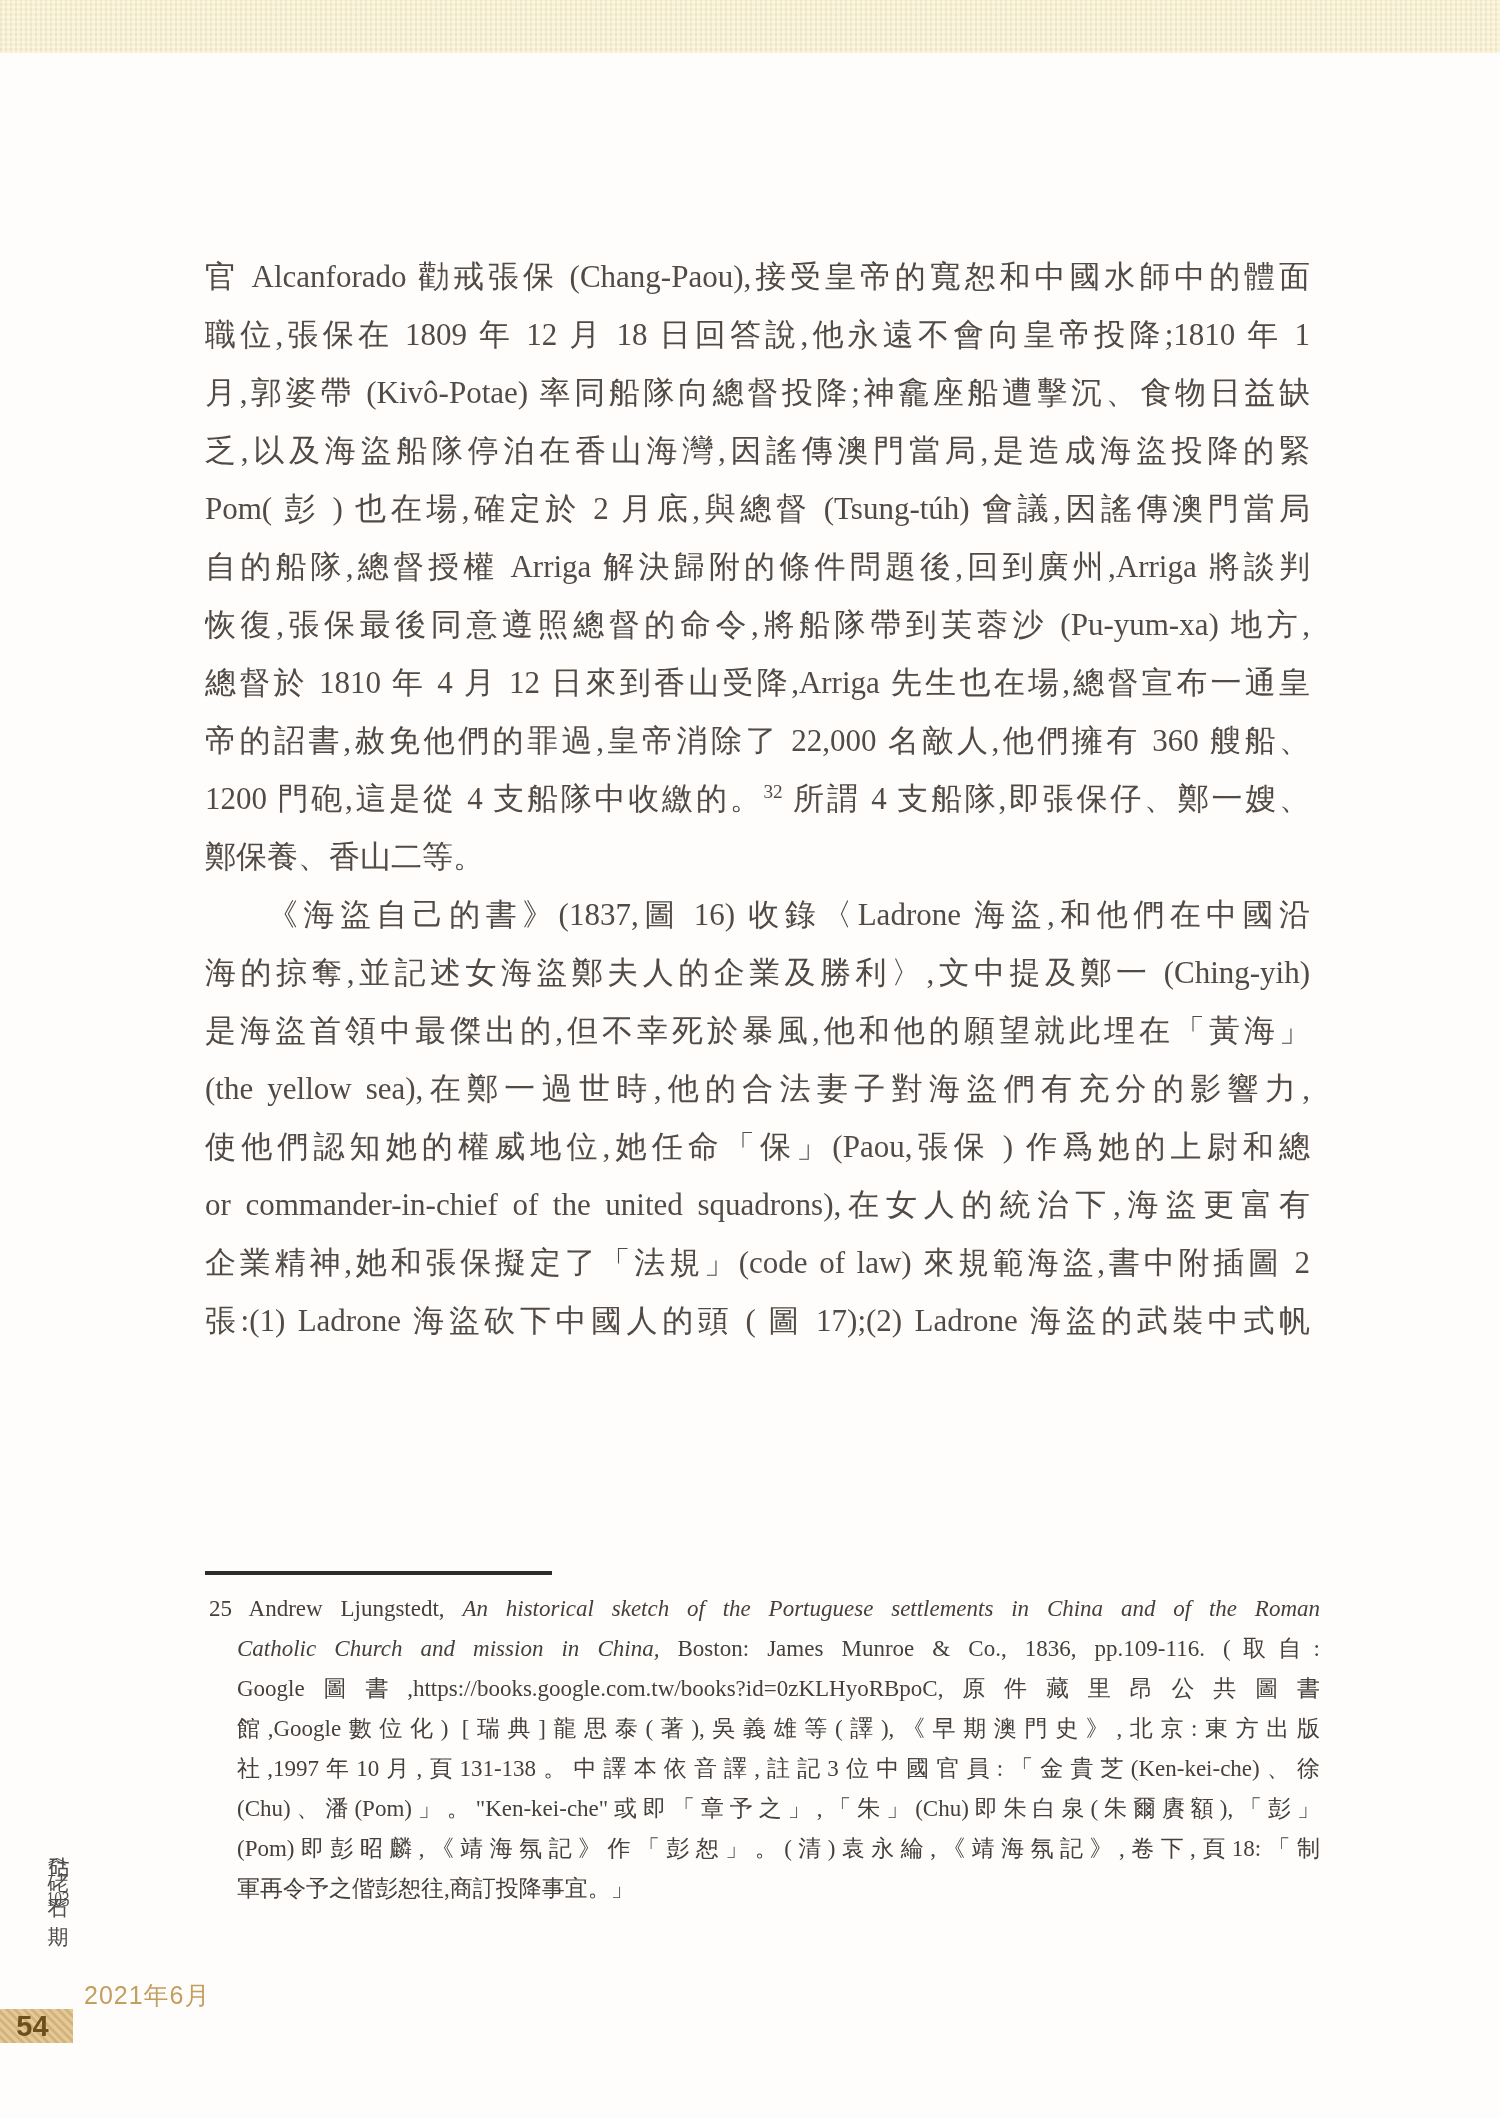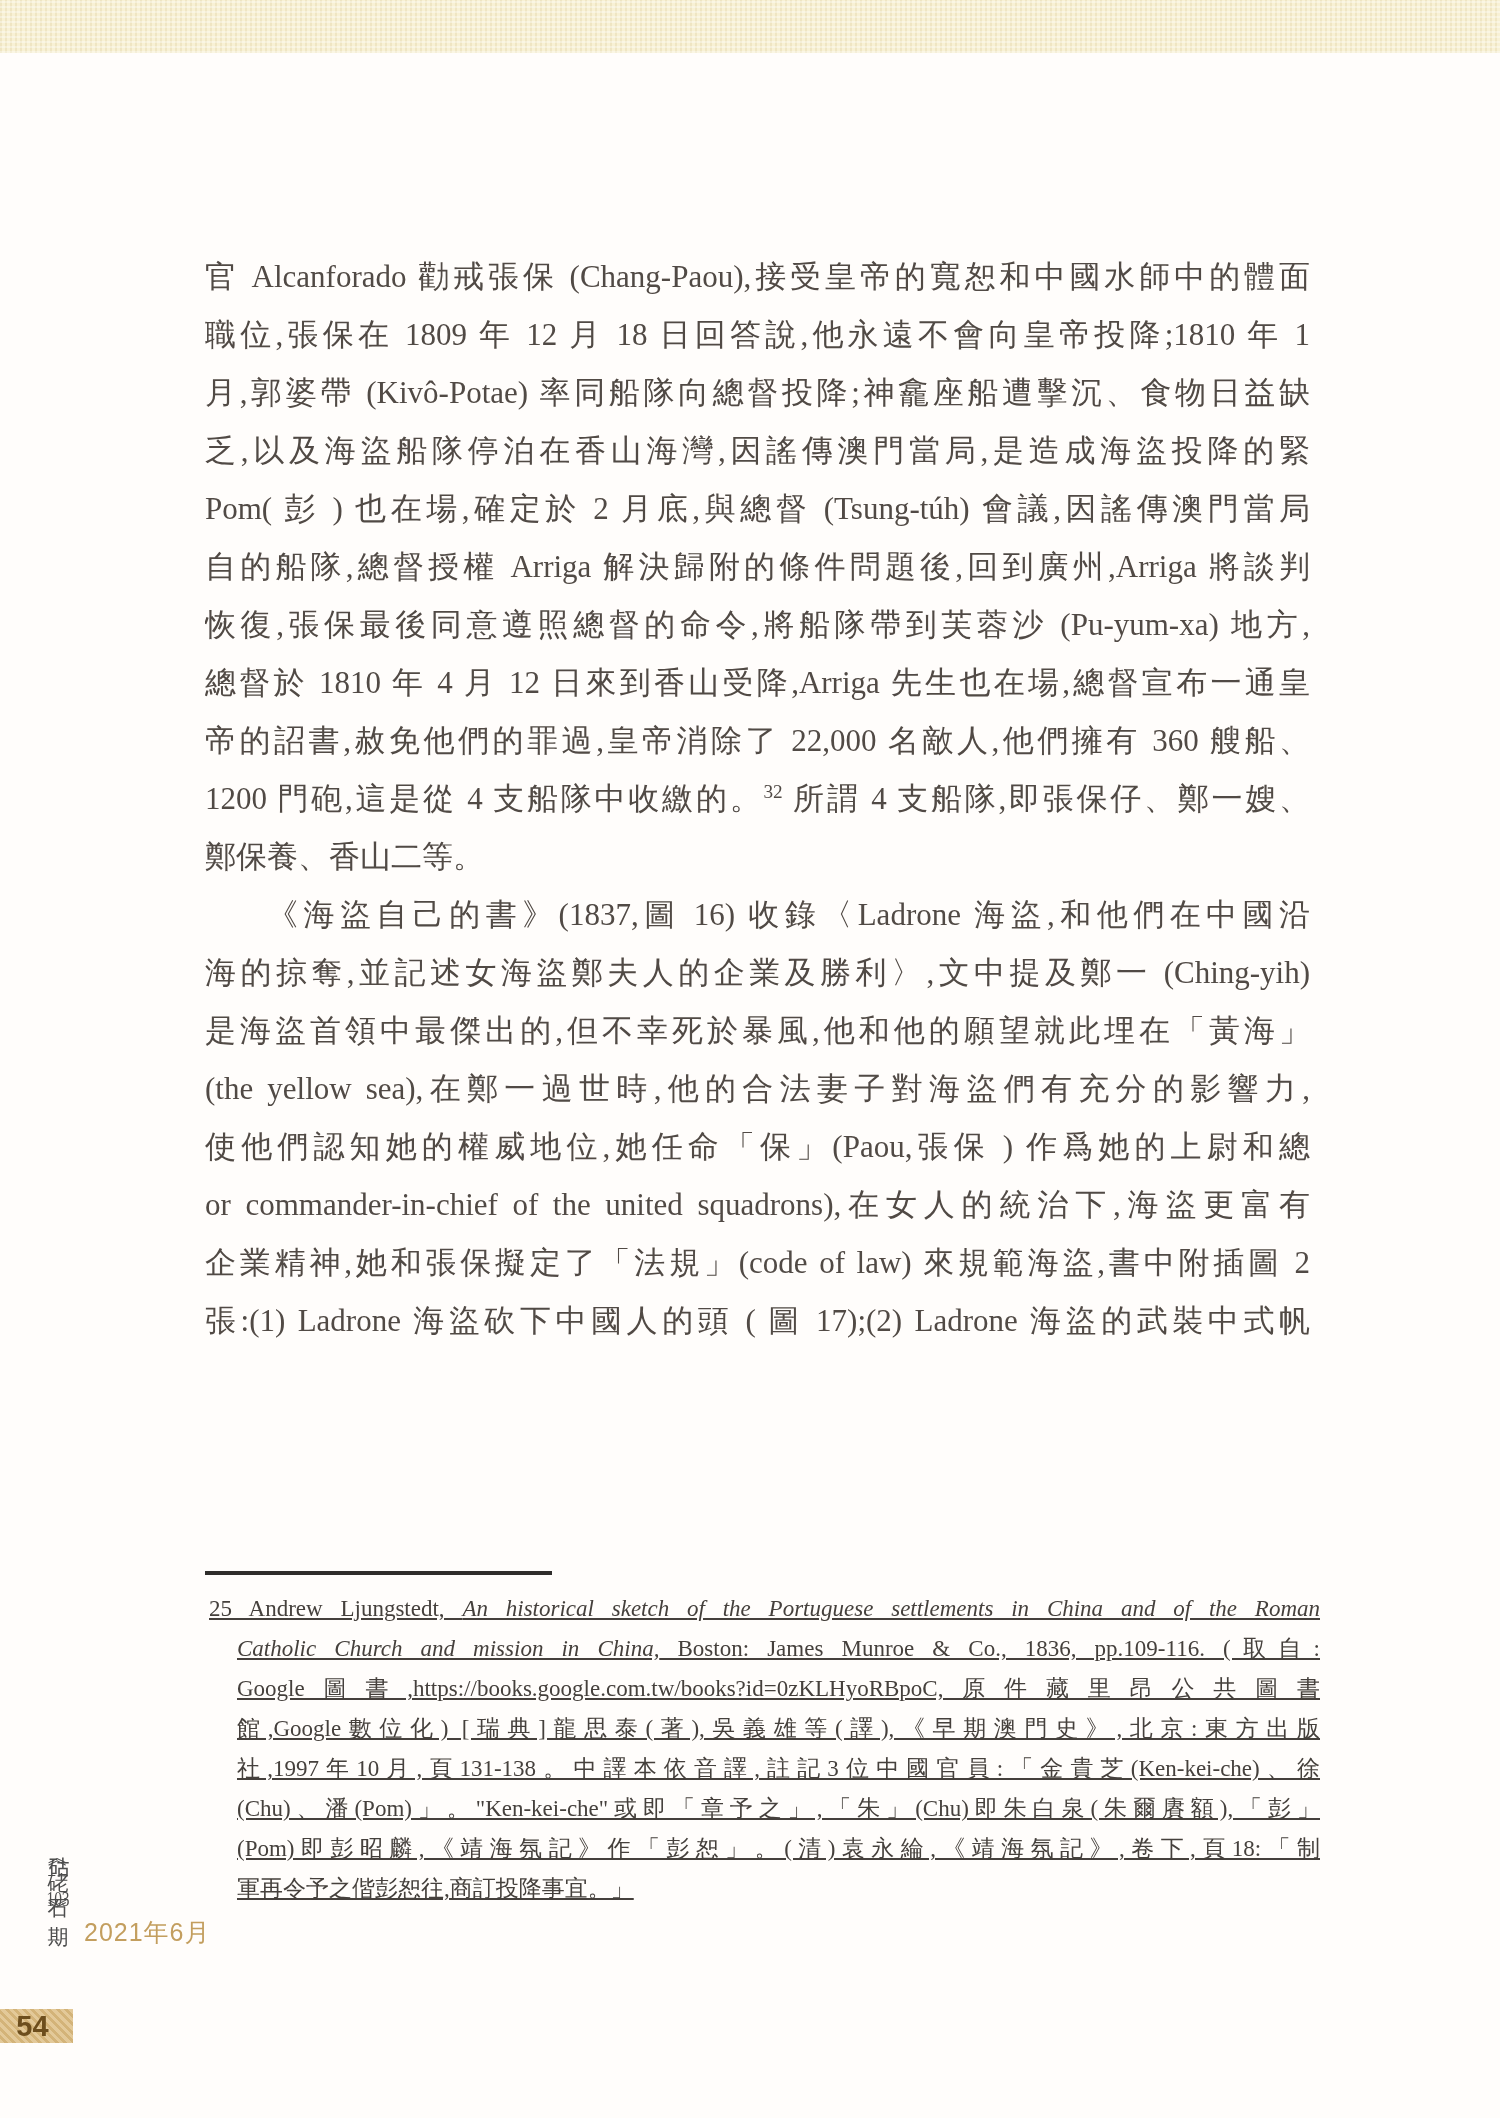--- a/index.html
+++ b/index.html
@@ -30,21 +30,21 @@
   .fn-rule{
     position:absolute;left:205px;top:1571px;width:347px;height:4px;
     background:var(--rule,#2f2d2b);
   }
   .footnotes{
     position:absolute;left:237px;top:1589px;width:1083px;
     color:var(--footnote_text,#45403c);font-size:23px;
   }
   .fnline{
     line-height:40px;height:40px;overflow:hidden;
-    text-align:justify;text-align-last:justify;text-decoration:underline;
+    text-align:justify;text-align-last:justify;
   }
   .fnline.no-flush{text-align-last:left;}
   .fnline.fn-first{margin-left:-28px;}
   .it{font-style:italic;}
   .spine{
     position:absolute;left:44px;top:1852px;height:165px;
     writing-mode:vertical-rl;text-orientation:mixed;
     font-size:21px;letter-spacing:3px;color:var(--spine_text,#4d4d4d);
   }
   .spine .tcy{text-combine-upright:all;letter-spacing:0;}
@@ -52,21 +52,21 @@
     position:absolute;left:0;top:2009px;width:73px;height:34px;box-sizing:border-box;
     display:flex;align-items:center;justify-content:center;padding-right:8px;
     background-color:var(--badge_bg,#ddbd82);
     background-image:repeating-linear-gradient(45deg, rgba(255,255,255,.18) 0 3px, rgba(140,108,52,.12) 3px 6px);
   }
   .badge .num{
     font-family:"Liberation Sans","DejaVu Sans",sans-serif;
     font-weight:bold;font-size:29px;color:var(--badge_text,#6d4e1d);
   }
   .pdate{
-    position:absolute;left:84px;top:1915px;height:34px;line-height:34px;
+    position:absolute;left:84px;top:1978px;height:34px;line-height:34px;
     font-family:"Liberation Sans","DejaVu Sans",sans-serif;
     font-size:25px;color:var(--date_text,#c39e5e);letter-spacing:1px;
   }
 </style>
 </head>
 <body>
 
 <div class="page">
 
   <div class="top-band"></div>

